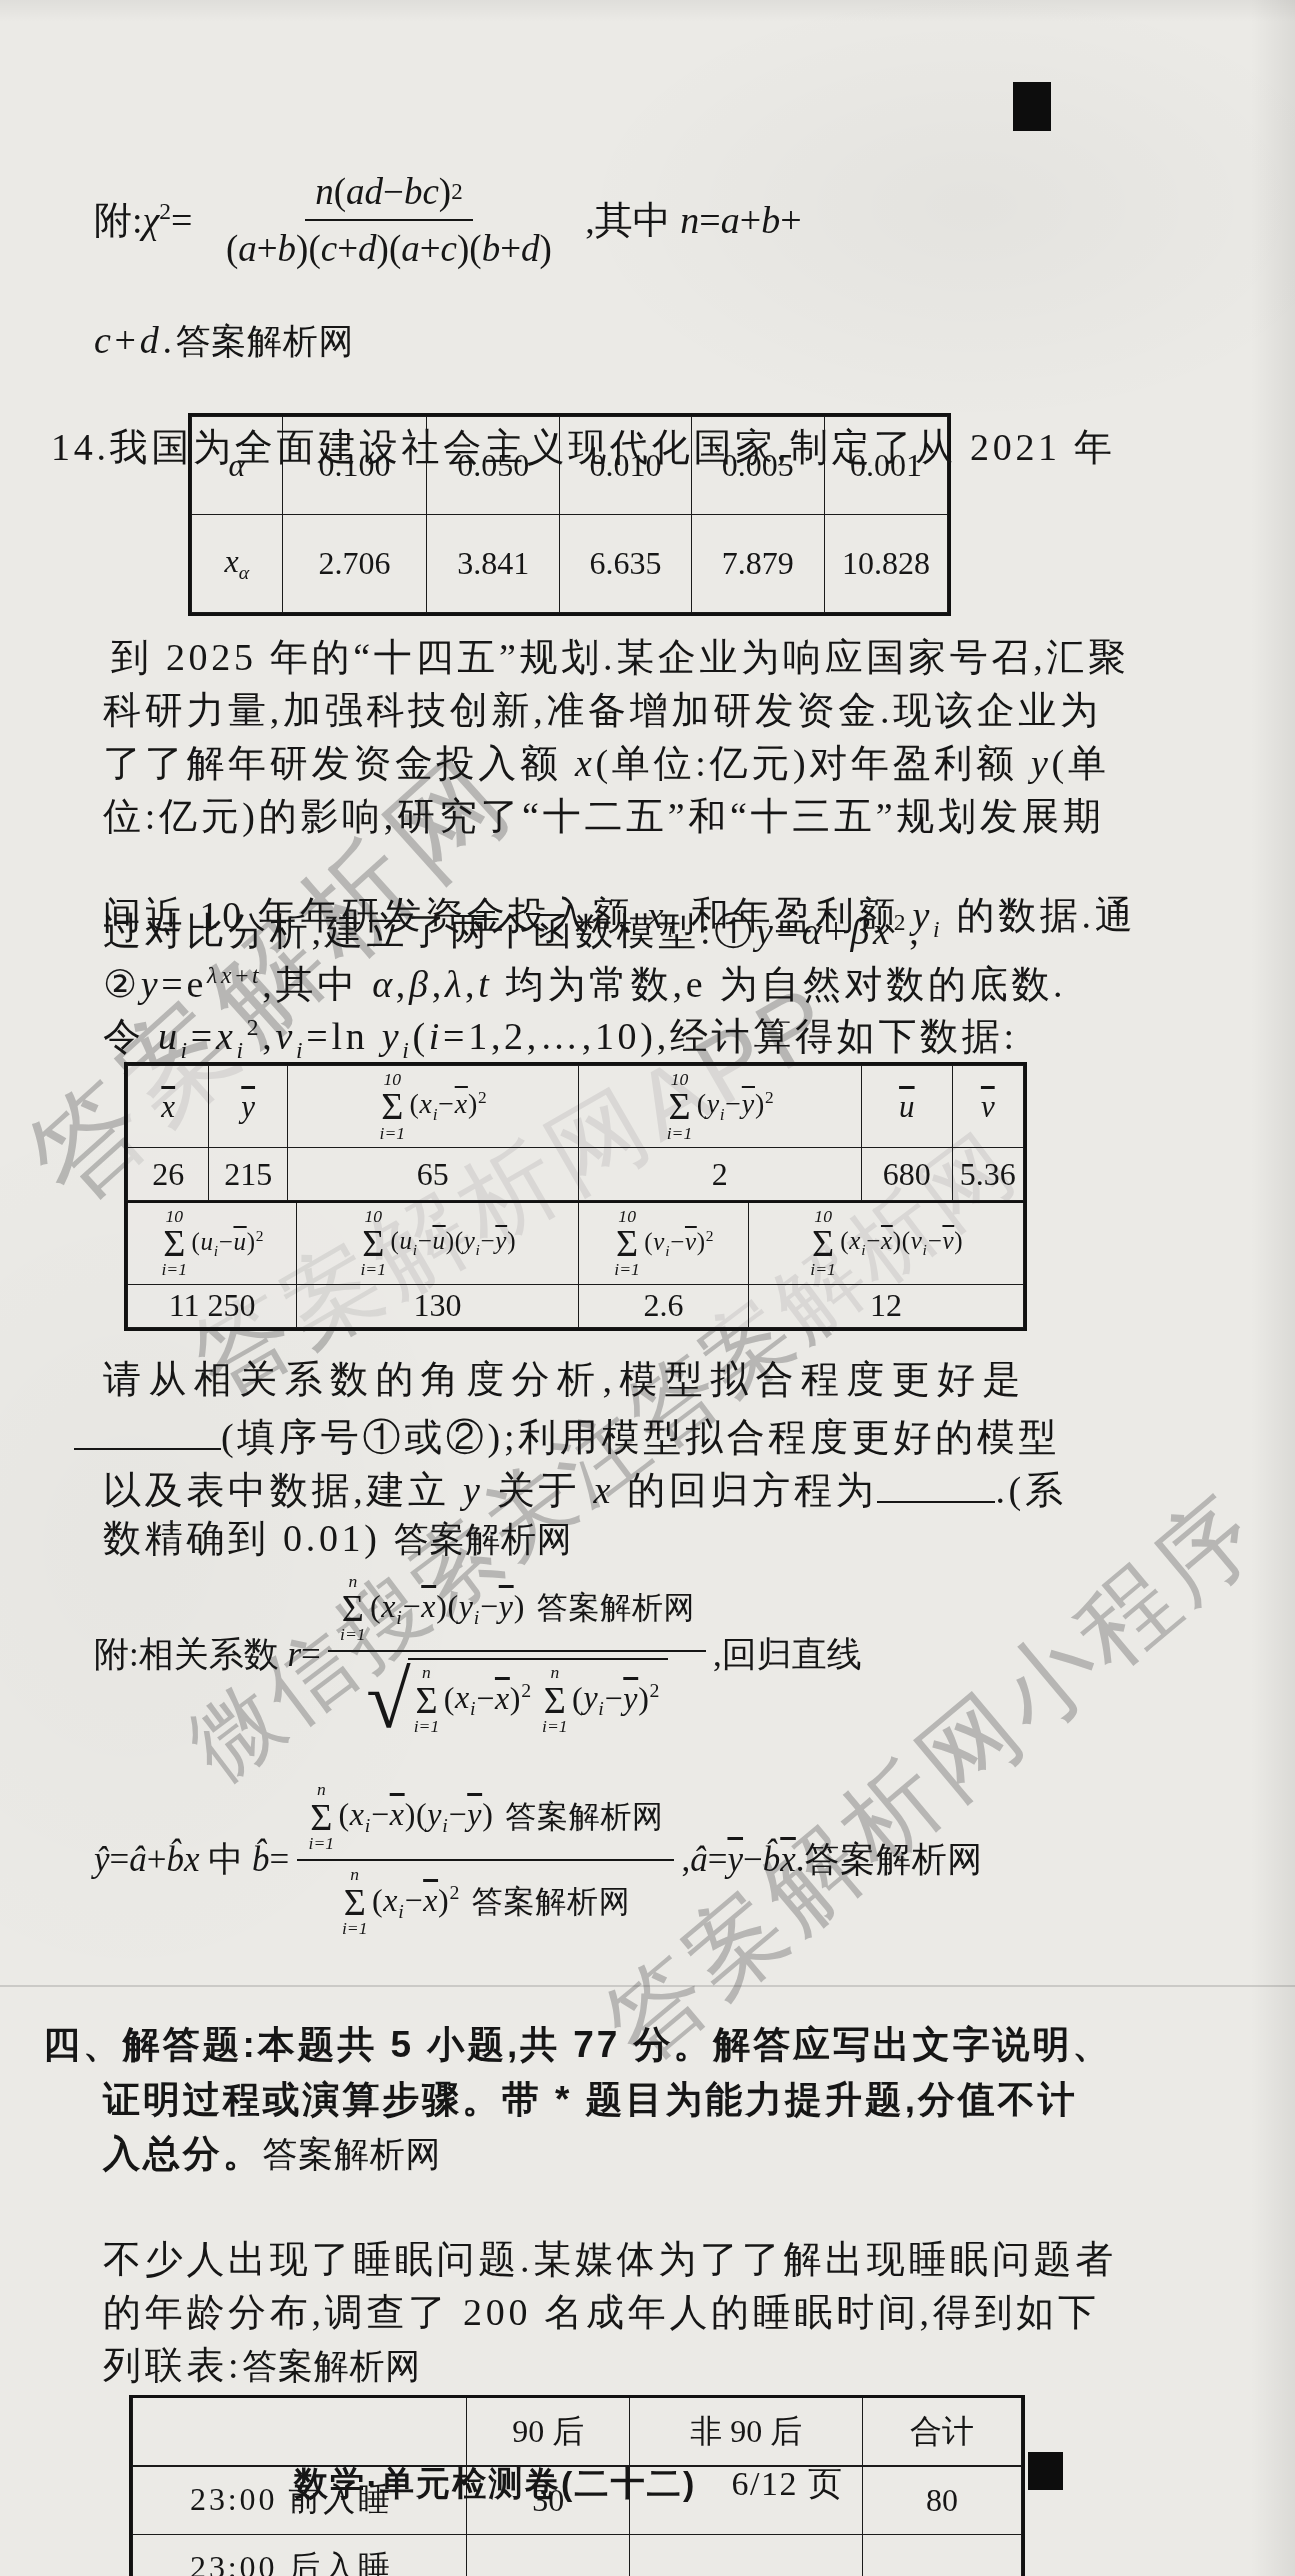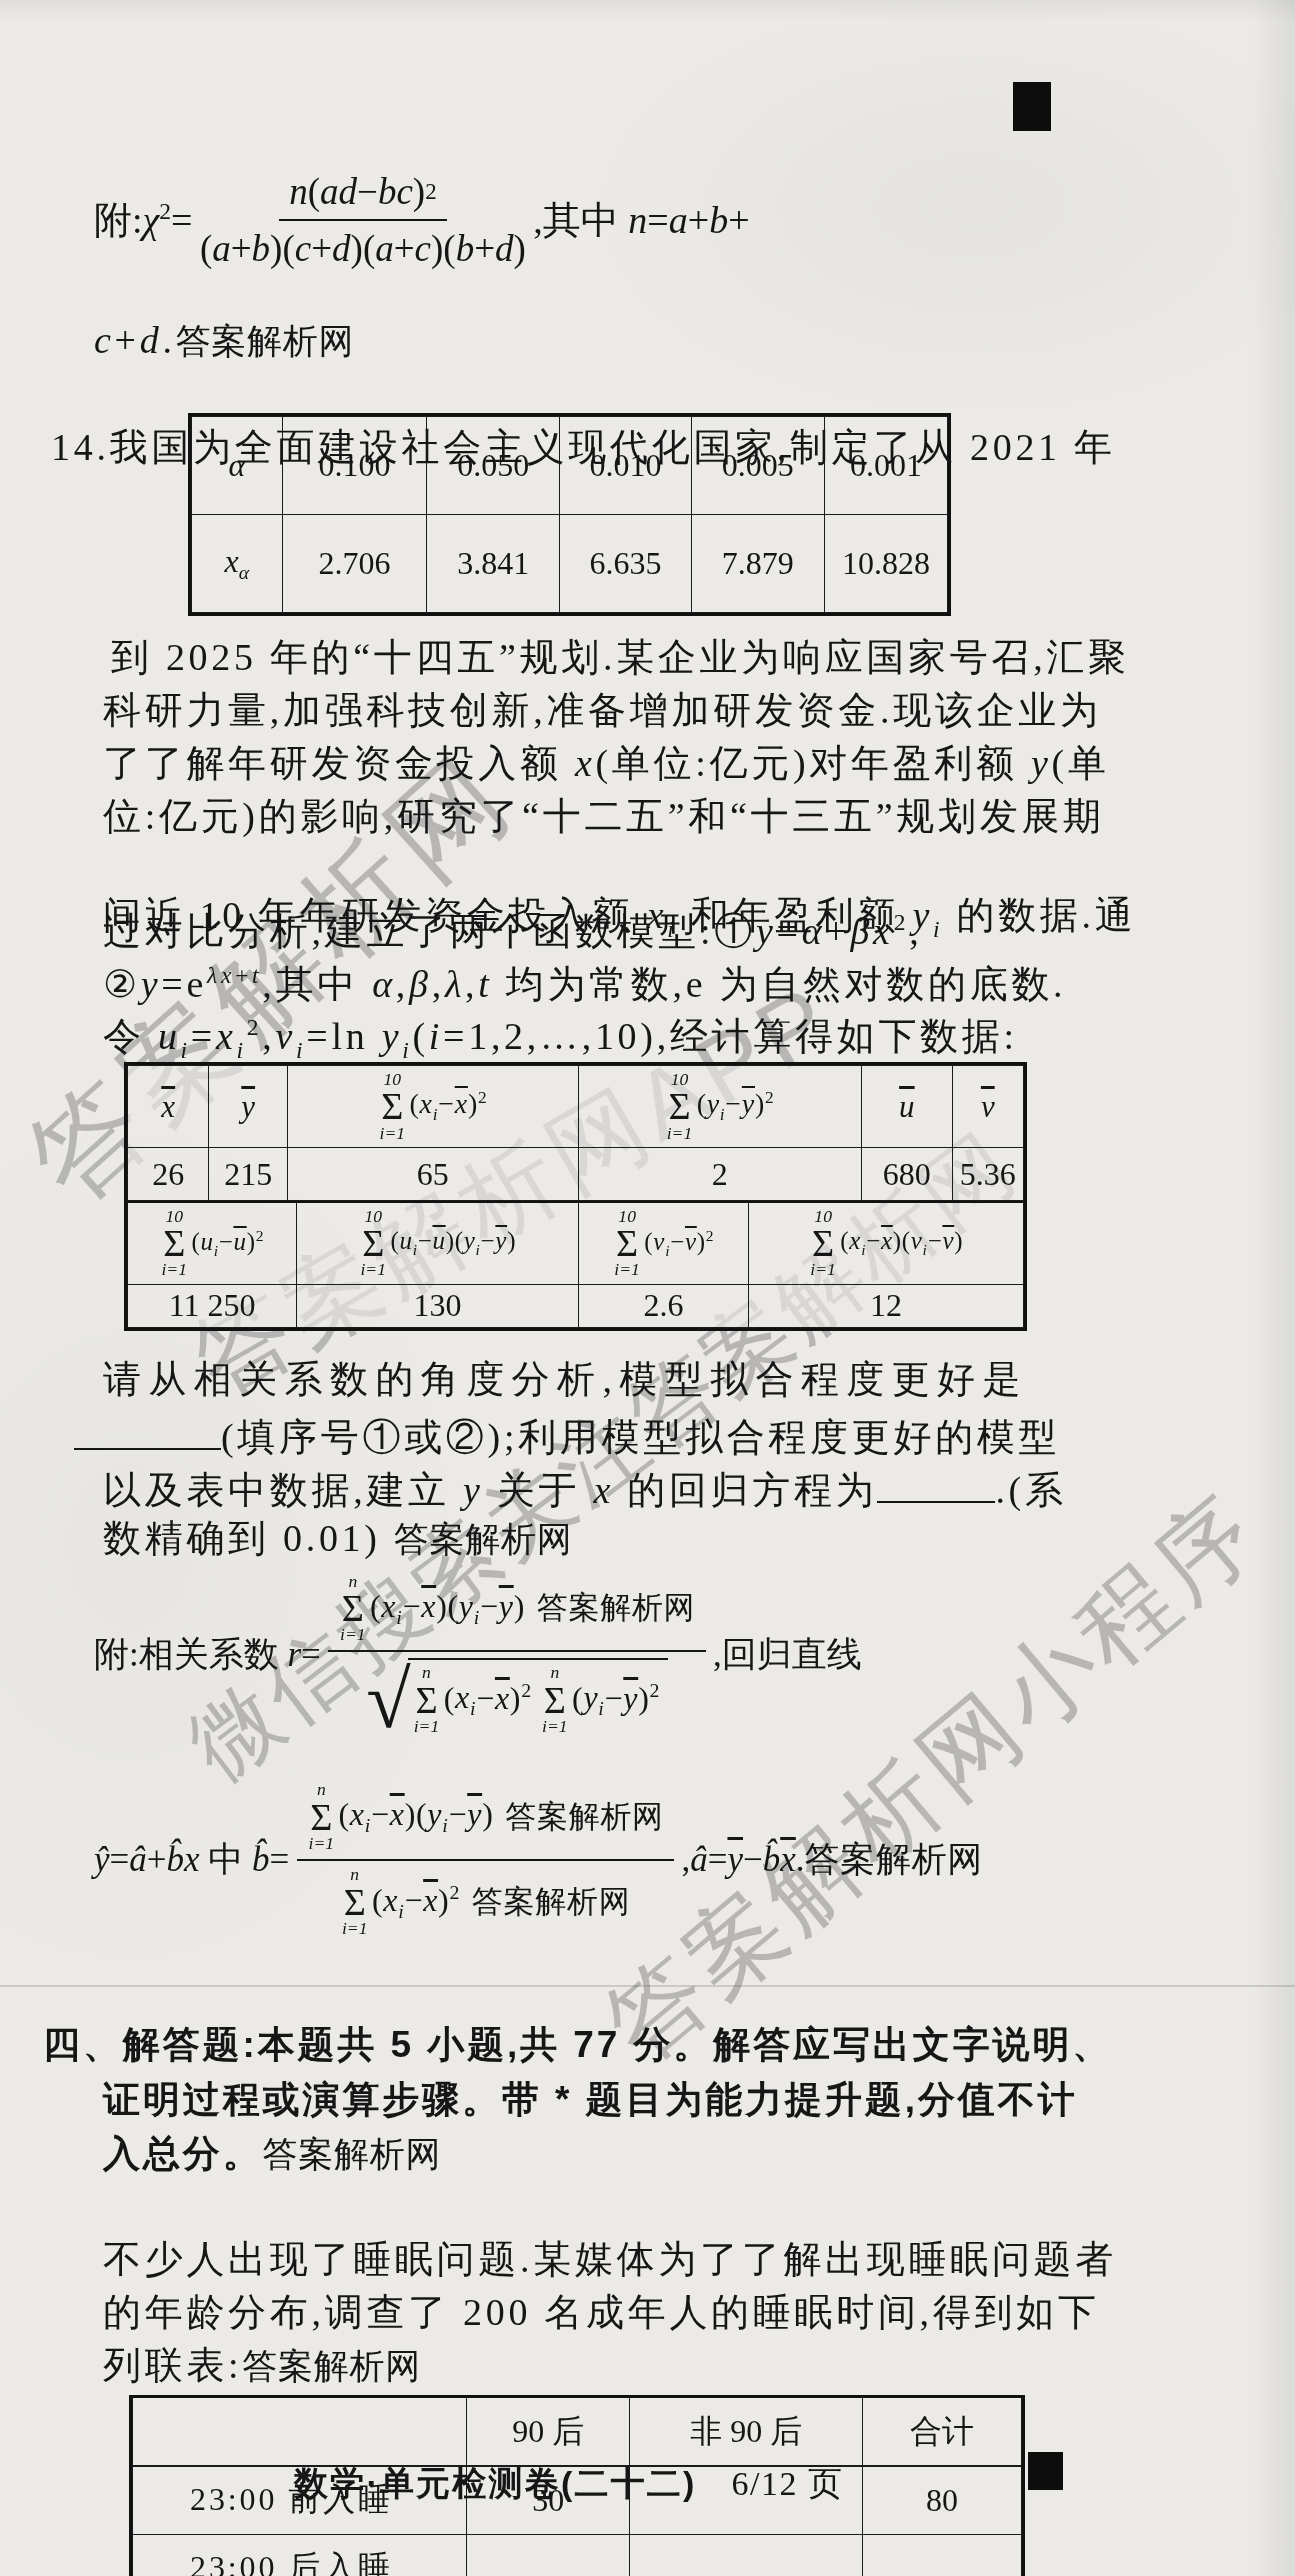--- a/index.html
+++ b/index.html
@@ -65,21 +65,21 @@
 <div class="page">
 
   <div class="black-sq" style="left:1013px; top:82px; width:38px; height:49px;"></div>
   <div class="black-sq" style="left:1028px; top:2452px; width:35px; height:38px;"></div>
 
   <div class="wm" style="left:272px; top:978px; font-size:110px; transform:translate(-50%,-50%) rotate(-42deg); letter-spacing:10.3px;">答案解析网</div>
   <div class="wm" style="left:515px; top:1191px; font-size:96px; transform:translate(-50%,-50%) rotate(-30deg); letter-spacing:5.9px;">答案解析网APP</div>
   <div class="wm" style="left:603px; top:1456px; font-size:87px; transform:translate(-50%,-50%) rotate(-37deg); letter-spacing:4.4px;">微信搜索关注答案解析网</div>
   <div class="wm" style="left:934px; top:1779px; font-size:96px; transform:translate(-50%,-50%) rotate(-40deg); letter-spacing:5.9px;">答案解析网小程序</div>
 
-  <div class="formula" style="left:94px; top:143px; height:154px; font-size:38px;">
+  <div class="formula" style="left:94px; top:143px; height:154px; font-size:38px;gap:26px;">
     <span>附:<i>χ</i><sup>2</sup>=</span>
     <span class="frac">
       <span class="num" style="font-size:37px;"><i>n</i>(<i>ad</i>−<i>bc</i>)<sup>2</sup></span>
       <span class="den" style="font-size:37px;">(<i>a</i>+<i>b</i>)(<i>c</i>+<i>d</i>)(<i>a</i>+<i>c</i>)(<i>b</i>+<i>d</i>)</span>
     </span>
     <span>,其中 <i>n</i>=<i>a</i>+<i>b</i>+</span>
   </div>
   <div class="pl" style="left:94px; top:316px;"><i>c</i>+<i>d</i>.<span class="site-inline">答案解析网</span></div>
 
   <div class="tbl-wrap" style="left:188px; top:413px; width:757px;">

